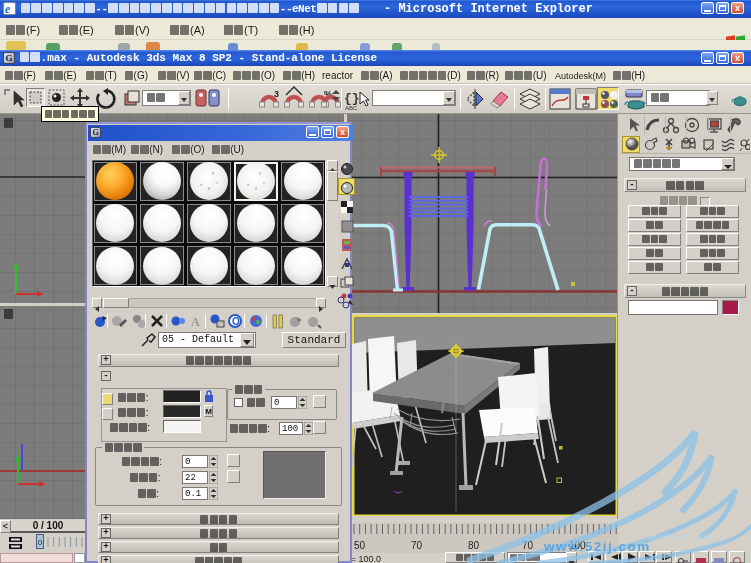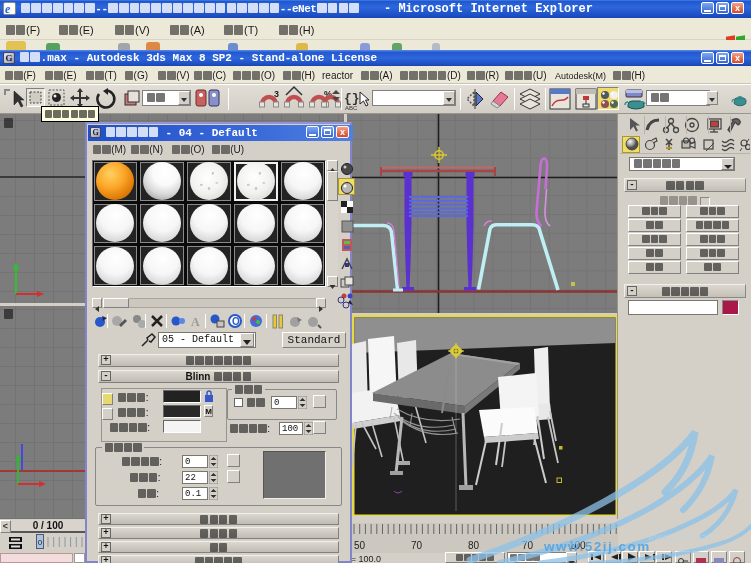--- a/index.html
+++ b/index.html
@@ -563,21 +563,20 @@
 <div class="a btn3d" style="left:711px;top:32px;width:16px;height:12px"><svg width="14" height="10">
         <rect x="2" y="2" width="10" height="6" fill="#8888C0"></rect>
       </svg></div>
 <div class="a btn3d" style="left:729px;top:32px;width:16px;height:12px"><svg width="14" height="10">
         <circle cx="7" cy="5" r="3.5" fill="none" stroke="#904040"></circle>
       </svg></div>
   </div>
 <div id="mated" class="a" style="left:85px;top:122px;width:267px;height:441px;background:#D4D0C8;border:2px solid #8484C8;border-top-color:#9494D4">
     <div class="a" style="left:1px;top:1px;width:265px;height:16px;background:linear-gradient(90deg,#2050C8,#3868D8 60%,#5080E0)"></div>
 <div class="a" style="left:3px;top:3px;width:11px;height:11px;background:linear-gradient(135deg,#E8E8F0,#9098B8);border-radius:2px;border:1px solid #445;color:#223;font:bold 8px/10px Liberation Serif;text-align:center">G</div>
-<div class="a" style="left:18px;top:3px;color:#fff;font:bold 11px/13px 'Liberation Mono',monospace;white-space:nowrap"><i class="zb"></i><i class="zb"></i><i class="zb"></i><i class="zb"></i><i class="zb"></i> - 04 - Default</div>
 <div class="tbtn" style="left:219px;top:2px;background:linear-gradient(180deg,#7DA8F0,#3765D8)">
       <span class="a" style="left:2px;top:7px;width:7px;height:2px;background:#fff"></span>
     </div>
 <div class="tbtn" style="left:234px;top:2px;background:linear-gradient(180deg,#7DA8F0,#3765D8)">
       <span class="a" style="left:2px;top:2px;width:7px;height:6px;border:1px solid #fff;border-top-width:2px"></span>
     </div>
 <div class="tbtn" style="left:249px;top:2px;background:linear-gradient(180deg,#F0A088,#D44A2A);color:#fff;font:bold 9px/11px Liberation Sans;text-align:center">x</div>
 <div class="a" style="left:5px;top:20px;font-size:10px;color:#222"><i class="z"></i><i class="z"></i>(M)</div>
 <div class="a" style="left:43px;top:20px;font-size:10px;color:#222"><i class="z"></i><i class="z"></i>(N)</div>
 <div class="a" style="left:84px;top:20px;font-size:10px;color:#222"><i class="z"></i><i class="z"></i>(O)</div>
@@ -724,21 +723,20 @@
 <svg class="a" style="left:53px;top:208px" width="16" height="16">
       <path d="M2 14 L 8 8 M8 8 l-1 -2 l5 -4 l3 3 l-4 5 l-2 -1" stroke="#222" stroke-width="1.5" fill="none"></path>
     </svg>
 <div class="a" style="left:71px;top:208px;width:98px;height:16px;background:#fff;border:1px solid #7A766E;font:10px/14px 'Liberation Mono',monospace;padding-left:3px;color:#111">05 - Default</div>
 <div class="a btn3d" style="left:153px;top:209px;width:14px;height:14px"><svg width="12" height="12">
         <polygon points="2,4 10,4 6,9" fill="#222"></polygon>
       </svg></div>
 <div class="a btn3d" style="left:195px;top:208px;width:64px;height:16px;font:11px/15px 'Liberation Mono',monospace;text-align:center;color:#111">Standard</div>
 <div class="a" style="left:11px;top:230px;width:241px;height:13px;background:linear-gradient(180deg,#DCD8D0,#C0BCB4);border:1px solid;border-color:#F0F0E8 #808080 #808080 #F0F0E8;font-size:10px;font-weight:bold;text-align:center;line-height:12px;color:#111"><i class="z"></i><i class="z"></i><i class="z"></i><i class="z"></i><i class="z"></i><i class="z"></i><i class="z"></i></div>
 <div class="a" style="left:14px;top:231px;width:10px;height:10px;background:#D4D0C8;border:1px solid #666;font:bold 9px/9px Liberation Mono;text-align:center;color:#111">+</div>
-<div class="a" style="left:11px;top:246px;width:241px;height:13px;background:linear-gradient(180deg,#DCD8D0,#C0BCB4);border:1px solid;border-color:#F0F0E8 #808080 #808080 #F0F0E8;font-size:10px;font-weight:bold;text-align:center;line-height:12px;color:#111">Blinn <i class="z"></i><i class="z"></i><i class="z"></i><i class="z"></i></div>
 <div class="a" style="left:14px;top:247px;width:10px;height:10px;background:#D4D0C8;border:1px solid #666;font:bold 9px/9px Liberation Mono;text-align:center;color:#111">-</div>
 <div class="a" style="left:14px;top:264px;width:126px;height:54px;border:1px solid #98948C"></div>
 <div class="a btn3d" style="left:15px;top:269px;width:11px;height:12px;background:#E8D870"></div>
 <div class="a btn3d" style="left:15px;top:284px;width:11px;height:12px"></div>
 <div class="a" style="left:30px;top:268px;font-size:10px;color:#111"><i class="z"></i><i class="z"></i><i class="z"></i>:</div>
 <div class="a" style="left:30px;top:283px;font-size:10px;color:#111"><i class="z"></i><i class="z"></i><i class="z"></i>:</div>
 <div class="a" style="left:22px;top:298px;font-size:10px;color:#111"><i class="z"></i><i class="z"></i><i class="z"></i><i class="z"></i>:</div>
 <div class="a" style="left:76px;top:266px;width:38px;height:13px;background:#222;border:1px solid;border-color:#666 #fff #fff #666"></div>
 <div class="a" style="left:76px;top:281px;width:38px;height:13px;background:#292929;border:1px solid;border-color:#666 #fff #fff #666"></div>
 <div class="a" style="left:76px;top:296px;width:38px;height:13px;background:#F4F4F4;border:1px solid;border-color:#666 #fff #fff #666"></div>

